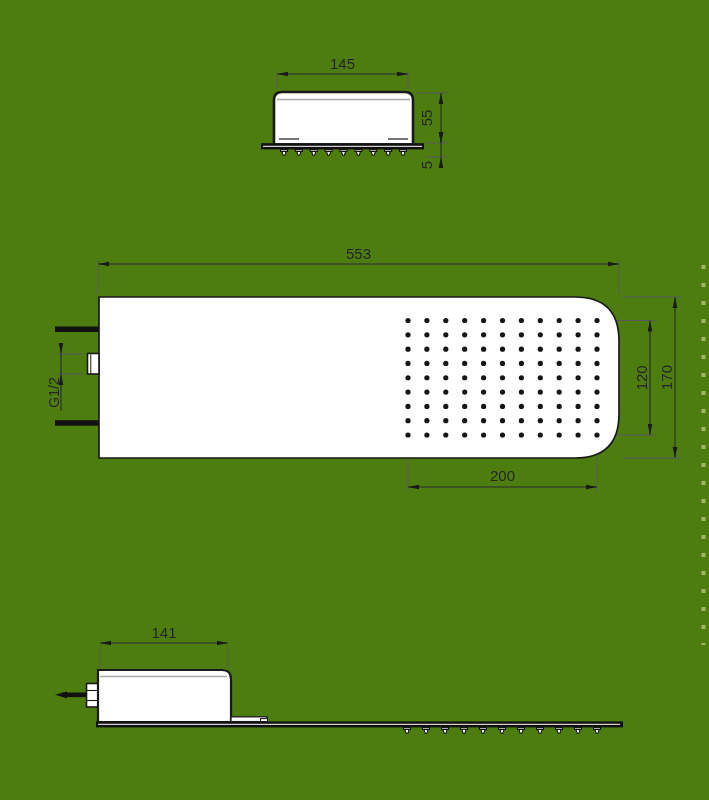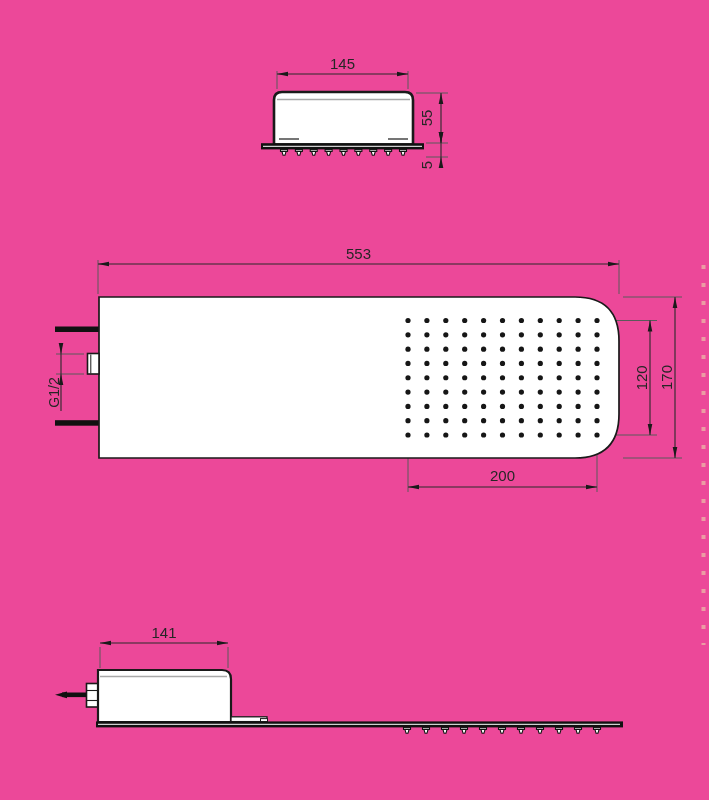--- a/index.html
+++ b/index.html
@@ -1,16 +1,16 @@
 <!DOCTYPE html>
 <html><head>
 <meta charset="utf-8">
 <style>
   html,body{margin:0;padding:0;background:#ffffff;}
-  .page{position:relative;width:709px;height:800px;background:#ec4899;overflow:hidden;
+  .page{position:relative;width:709px;height:800px;background:#4d7c0f;overflow:hidden;
         font-family:"Liberation Sans", sans-serif;}
   svg{position:absolute;left:0;top:0;}
   text{font-family:"Liberation Sans", sans-serif;font-size:15px;fill:#262626;}
   text.small{font-size:14px;}
 </style>
 </head>
 <body>
 
 <div class="page">
   <svg width="709" height="800" viewBox="0 0 709 800">

